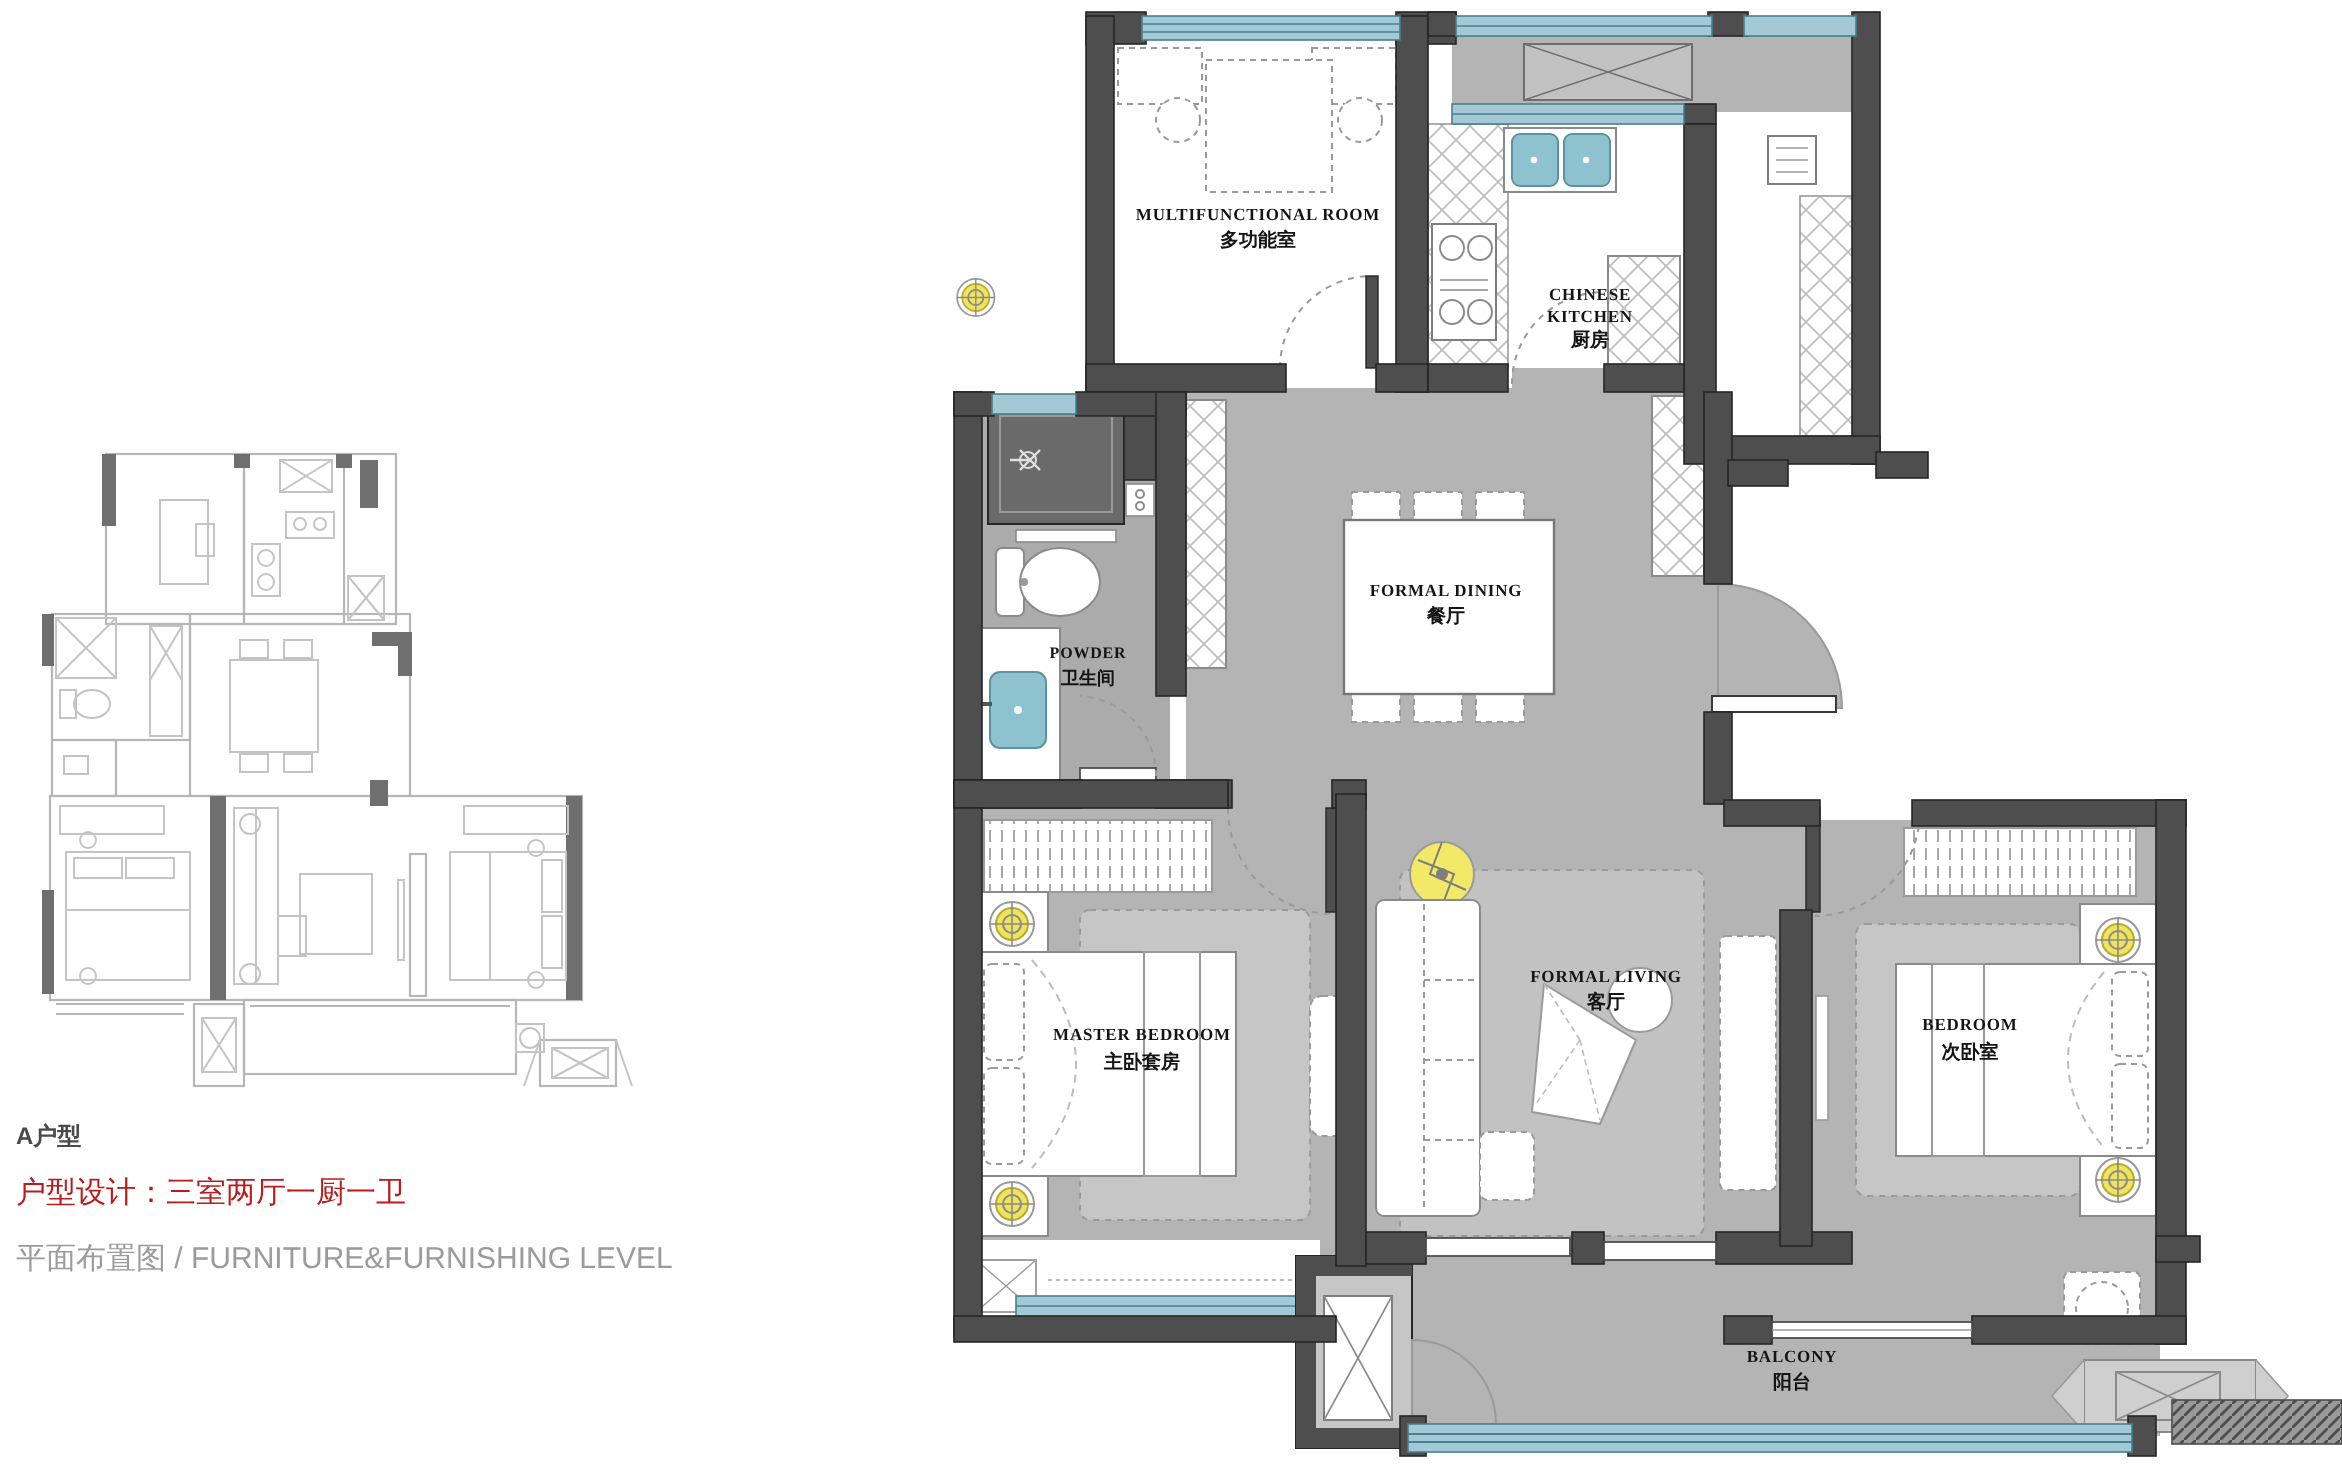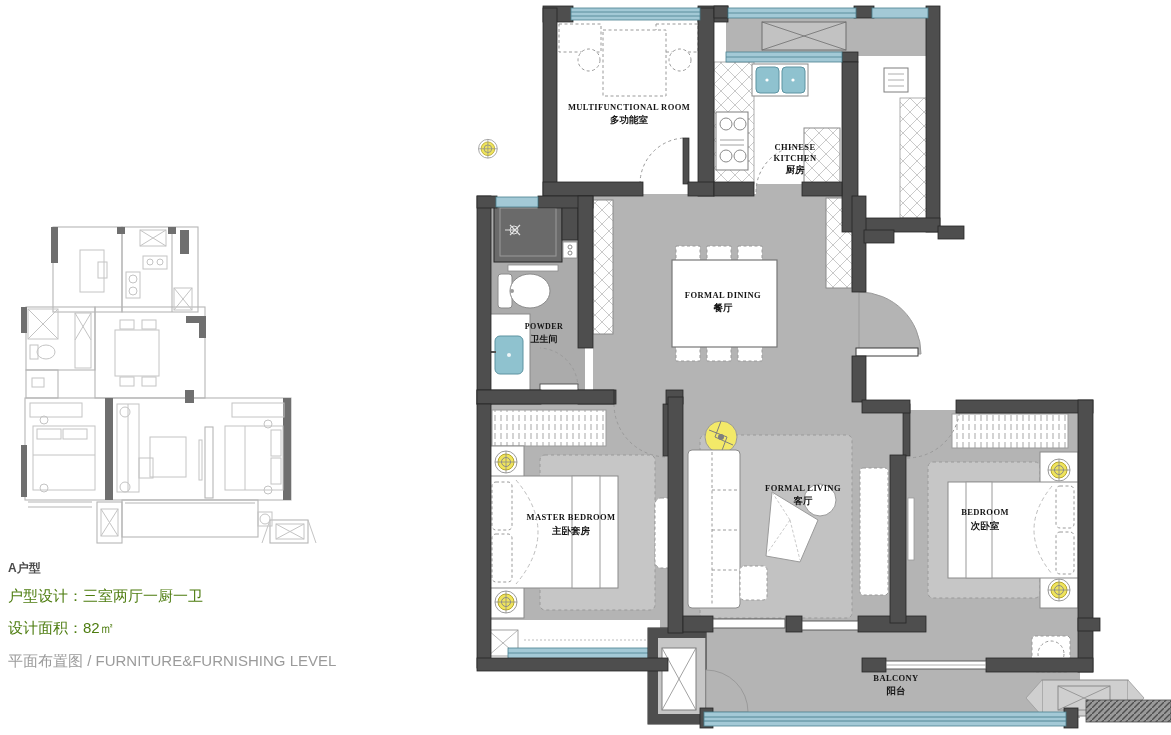--- a/index.html
+++ b/index.html
@@ -1,21 +1,21 @@
 <!DOCTYPE html>
 <html><head>
 <meta charset="utf-8">
 <style>
   html,body{margin:0;padding:0;background:#ffffff;}
   .page{position:relative;width:1171px;height:735px;background:#fff;overflow:hidden;
         font-family:"Liberation Sans",sans-serif;}
   .plan-svg{position:absolute;}
   .info{position:absolute;left:8px;top:560px;width:420px;}
   .info .title{font-size:12px;font-weight:bold;color:#4a4a4a;margin-bottom:10px;}
-  .info .line{font-size:15px;color:#4d7c0f;margin-bottom:13px;}
+  .info .line{font-size:15px;color:#b91c1c;margin-bottom:13px;}
   .info .caption{font-size:15px;color:#9b9b9b;margin-top:14px;}
   text.lab-en{font-family:"Liberation Serif",serif;font-weight:bold;fill:#141414;letter-spacing:.4px;}
   text.lab-zh{font-family:"Liberation Serif",serif;font-weight:bold;fill:#141414;}
 </style>
 </head>
 <body>
 
 <div class="page">
 
   <svg class="plan-svg" style="left:15px;top:220px" width="305" height="335" viewBox="15 220 305 335">
@@ -414,17 +414,16 @@
       <rect x="704" y="712" width="362" height="14" fill="#a3c9d6" stroke="#49808f" stroke-width="0.8"></rect>
       <path d="M704 717 H1066 M704 721 H1066" stroke="#49808f" stroke-width="0.9"></path>
     </g>
 
     <rect x="1086" y="700" width="85" height="22" fill="url(#dg)" stroke="#4e4e4e" stroke-width="0.8"></rect>
   </svg>
 
   <div class="info">
     <div class="title">A户型</div>
     <div class="line">户型设计：三室两厅一厨一卫</div>
-    <div class="line">设计面积：82㎡</div>
     <div class="caption">平面布置图 / FURNITURE&amp;FURNISHING LEVEL</div>
   </div>
 
 </div>
 
 </body></html>

